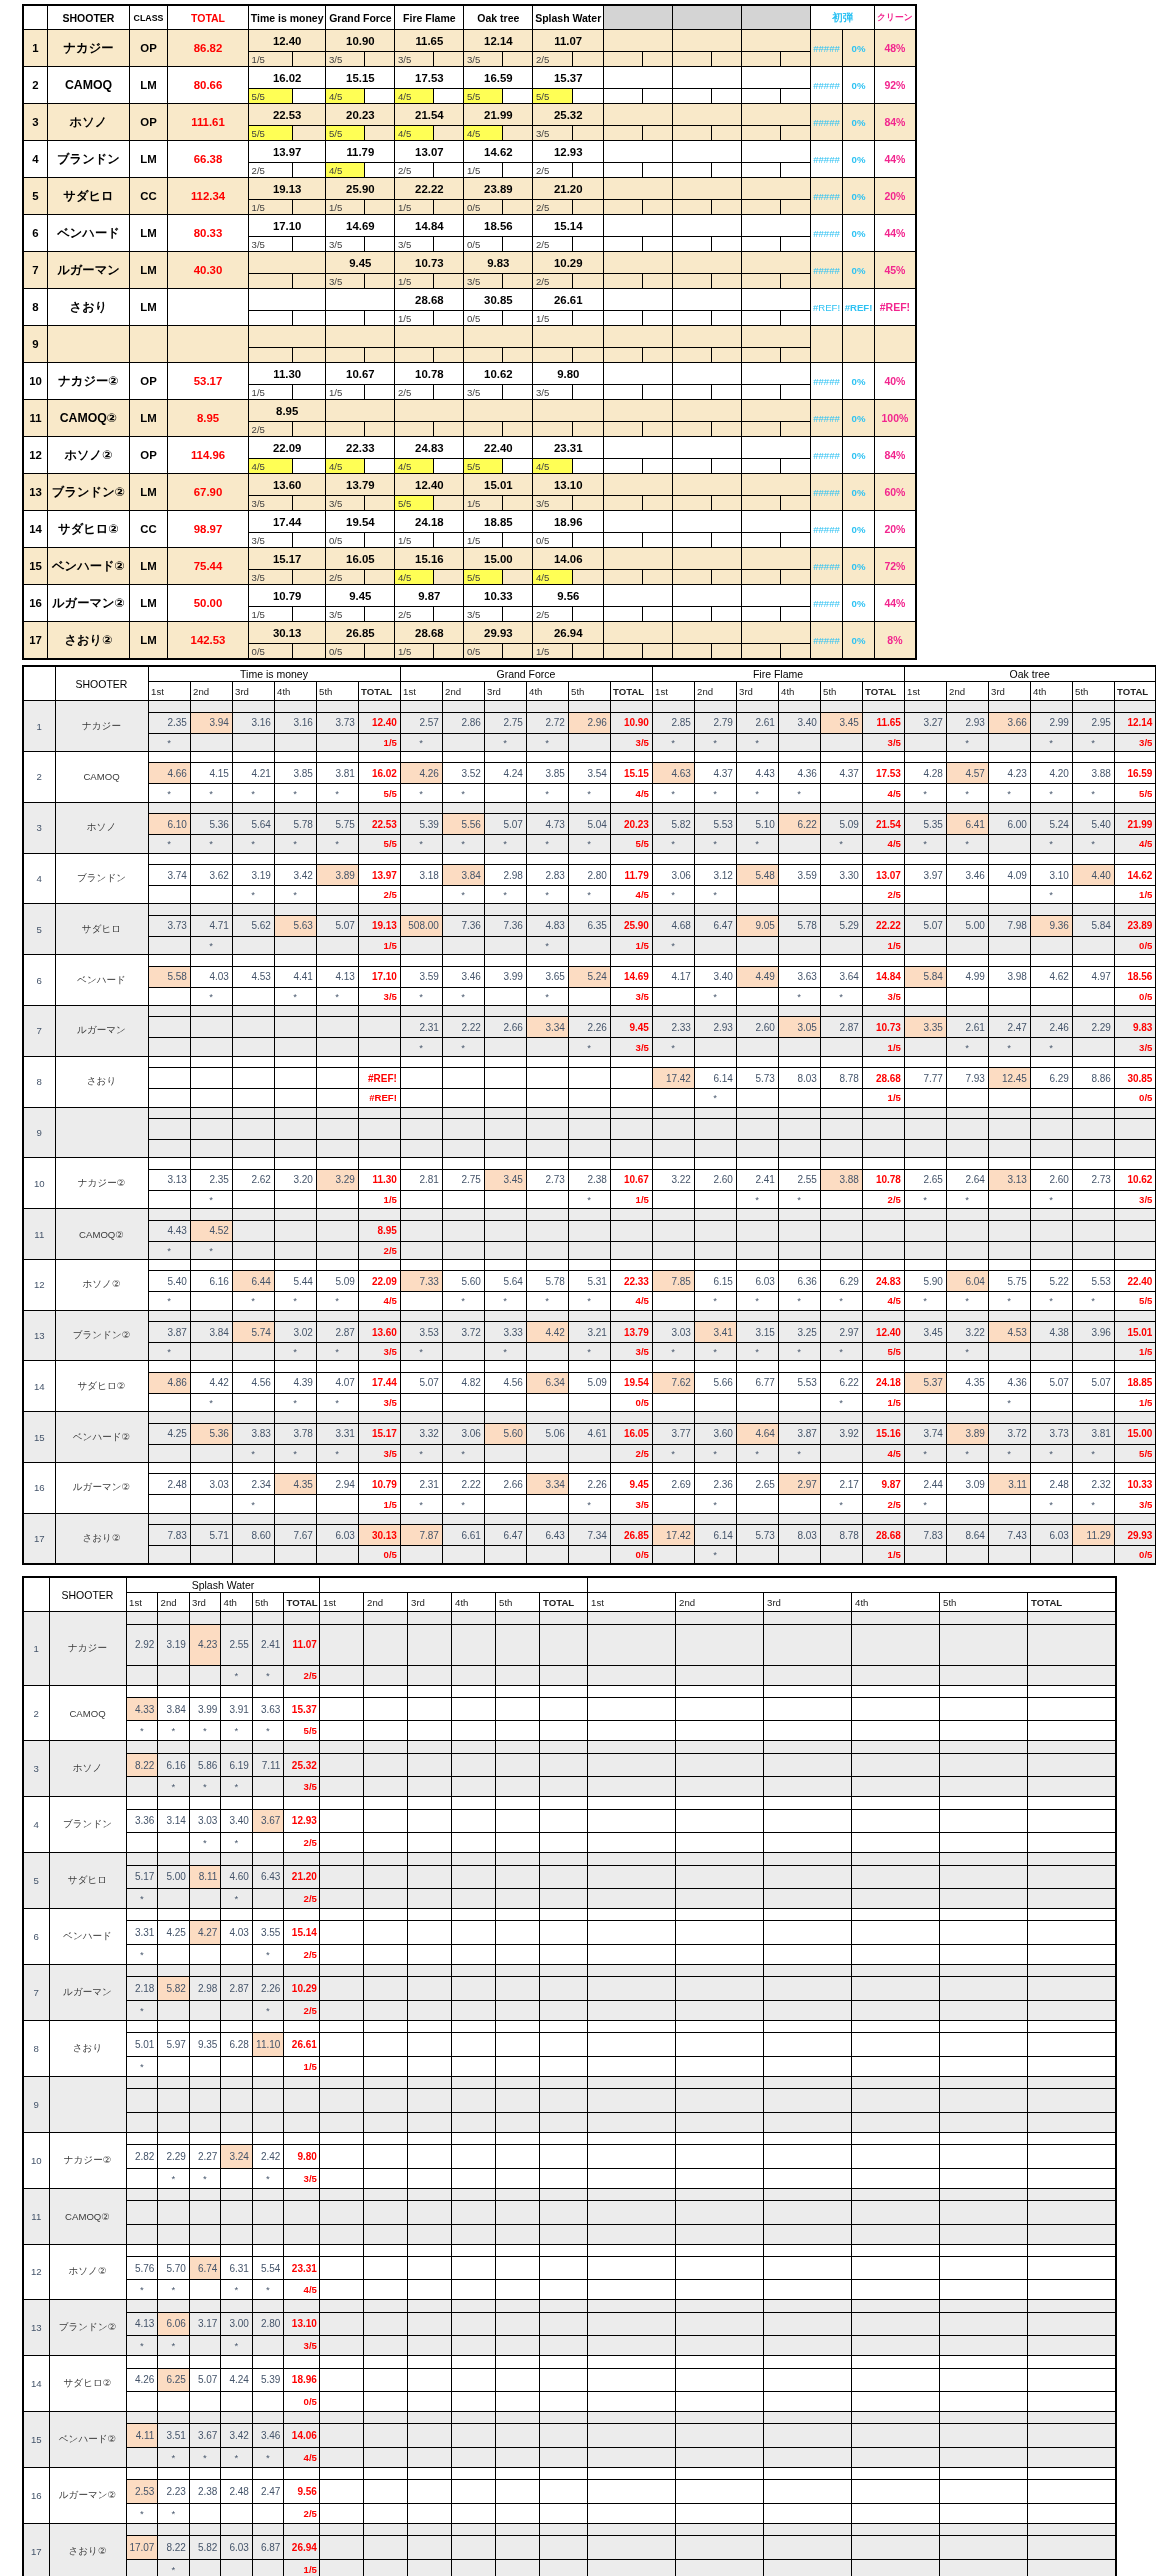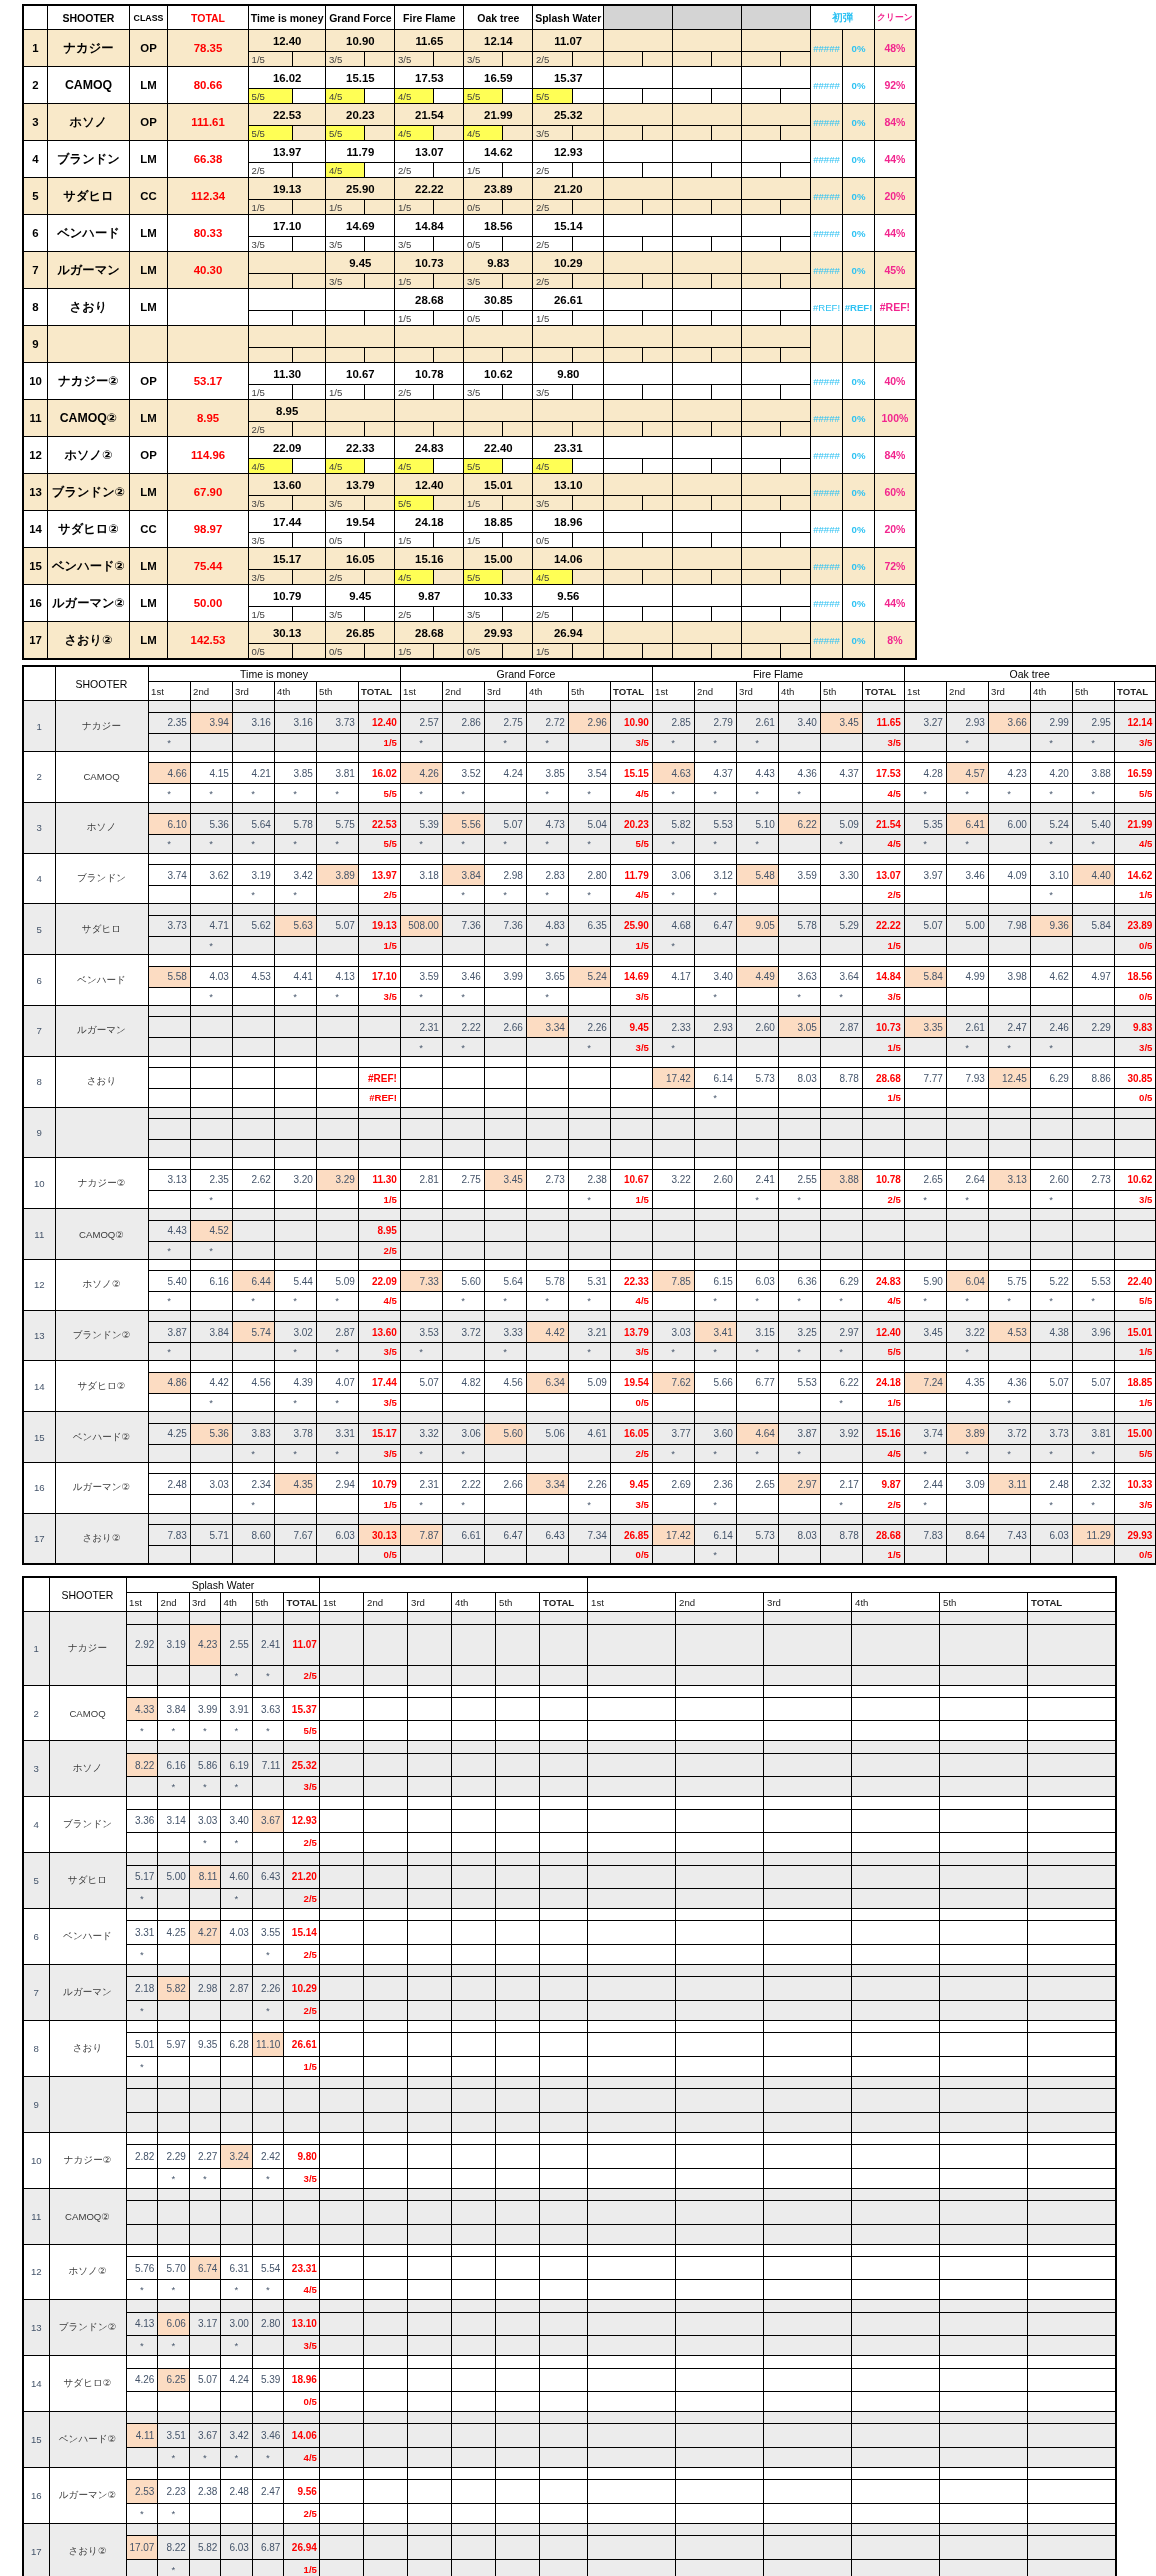--- a/index.html
+++ b/index.html
@@ -92,21 +92,21 @@
           <th class="gh gl" colspan="2"></th>
           <th class="gh gl" colspan="2"></th>
           <th class="gh gl" colspan="2"></th>
           <th class="h1 ctr bl gl" colspan="2">初弾</th>
           <th class="h1s ctr pk gl">クリーン</th>
         </tr>
         <tr style="height: 22px;">
           <td class="v1 ctr bold bb2 cr" rowspan="2">1</td>
           <td class="nm bb2 cr" rowspan="2">ナカジー</td>
           <td class="v1 ctr bold bb2 cr" rowspan="2">OP</td>
-          <td class="v1 ctr bold rd bb2 cr" rowspan="2">78.35</td>
+          <td class="v1 ctr bold rd bb2 cr" rowspan="2">86.82</td>
           <td class="v1 ctr bold gl cr" colspan="2">12.40</td>
           <td class="v1 ctr bold gl cr" colspan="2">10.90</td>
           <td class="v1 ctr bold gl cr" colspan="2">11.65</td>
           <td class="v1 ctr bold gl cr" colspan="2">12.14</td>
           <td class="v1 ctr bold gl cr" colspan="2">11.07</td>
           <td class="gl cr" colspan="2"></td>
           <td class="gl cr" colspan="2"></td>
           <td class="gl cr" colspan="2"></td>
           <td class="sm ctr bl gl bb2 cr" rowspan="2">#####</td>
           <td class="sm ctr bl bold bb2 cr" rowspan="2">0%</td>
@@ -1836,21 +1836,21 @@
           <td class="v2 rt nv">4.56</td>
           <td class="v2 rt nv sl">6.34</td>
           <td class="v2 rt nv">5.09</td>
           <td class="t2 rt rd bold gl">19.54</td>
           <td class="v2 rt nv gl sl">7.62</td>
           <td class="v2 rt nv">5.66</td>
           <td class="v2 rt nv">6.77</td>
           <td class="v2 rt nv">5.53</td>
           <td class="v2 rt nv">6.22</td>
           <td class="t2 rt rd bold gl">24.18</td>
-          <td class="v2 rt nv gl sl">7.24</td>
+          <td class="v2 rt nv gl sl">5.37</td>
           <td class="v2 rt nv">4.35</td>
           <td class="v2 rt nv">4.36</td>
           <td class="v2 rt nv">5.07</td>
           <td class="v2 rt nv">5.07</td>
           <td class="t2 rt rd bold gl">18.85</td>
         </tr>
         <tr style="height: 18.4px;">
           <td class="m2 ctr nv gl"></td>
           <td class="m2 ctr nv">*</td>
           <td class="m2 ctr nv"></td>

